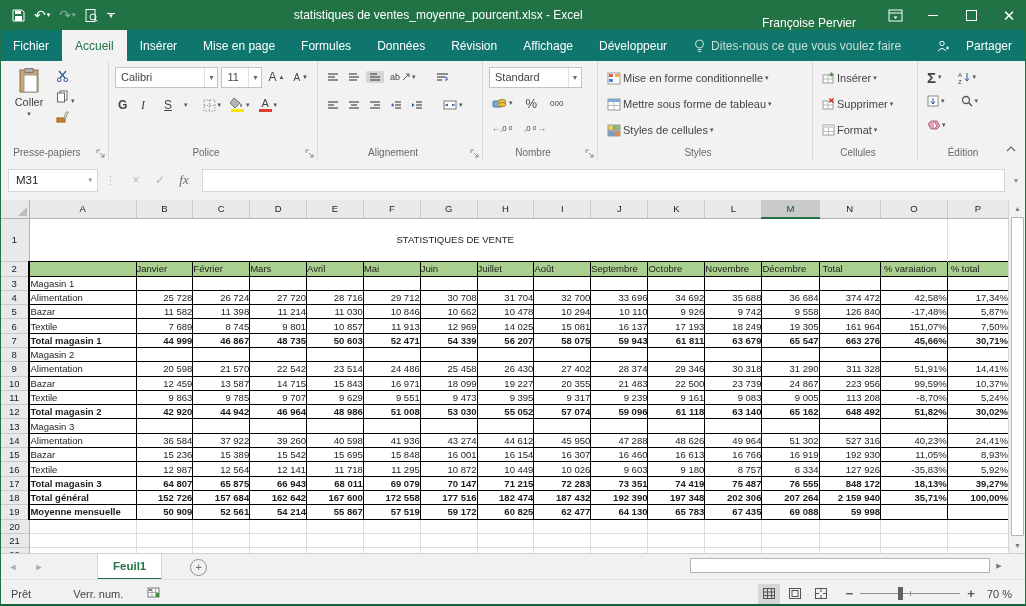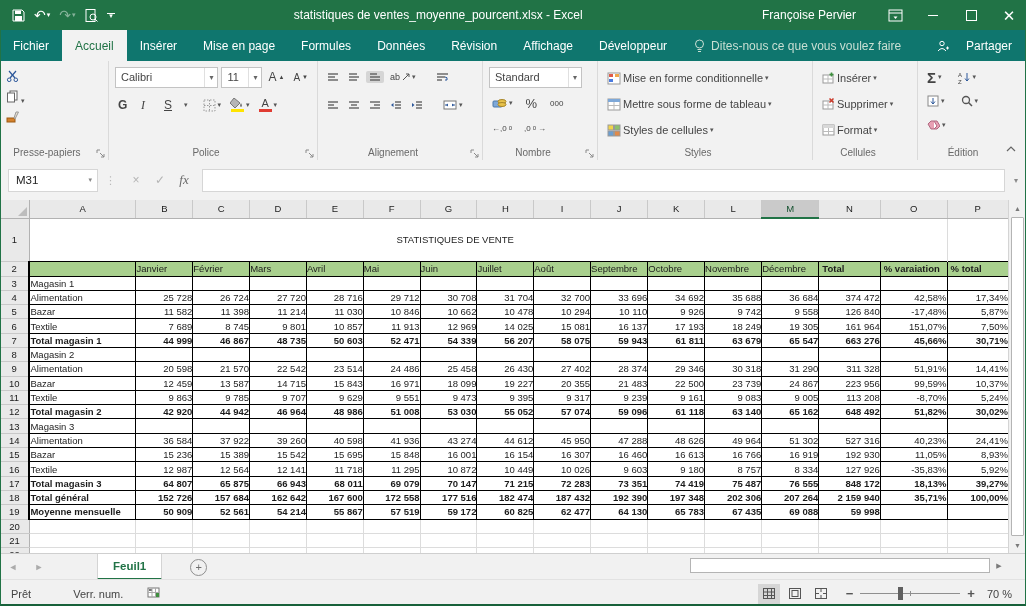--- a/index.html
+++ b/index.html
@@ -7,21 +7,21 @@
        font-family:"Liberation Sans",sans-serif;-webkit-font-smoothing:antialiased;}
   .band{position:absolute;left:0;width:1026px;}
   
   #titlebar{top:0;height:30px;background:#217346;color:#fff;display:flex;align-items:center;font-size:12px;}
   .qat{display:flex;align-items:center;gap:9px;padding-left:12px;}
   .qat .ic{display:inline-flex;align-items:center;color:#fff;}
   .qat .dim{opacity:.45;}
   .mini-caret{font-size:7px;margin-left:1px;}
   .undo-glyph{font-size:14px;line-height:14px;}
   #doc-title{flex:1;text-align:center;white-space:nowrap;}
-  .tb-right{display:flex;align-items:center;gap:4px;}
+  .tb-right{display:flex;align-items:flex-end;gap:4px;}
   #user-name{margin-right:18px;white-space:nowrap;}
   .winbtn{width:34px;height:30px;display:flex;align-items:center;justify-content:center;color:#fff;}
   .min-glyph{display:inline-block;width:10px;border-top:1px solid #fff;}
   .max-glyph{display:inline-block;width:9px;height:9px;border:1px solid #fff;}
   .close-glyph{font-size:15px;line-height:15px;}
   
   #tabbar{top:30px;height:31px;background:#0f766e;display:flex;align-items:stretch;font-size:12px;color:#fff;}
   .mtab{padding:0 13px;display:flex;align-items:center;white-space:nowrap;}
   .mtab.active{background:#f2f2f2;color:#217346;}
   #tellme{margin-left:14px;display:flex;align-items:center;gap:6px;color:#c9dfd3;white-space:nowrap;}
@@ -63,21 +63,21 @@
   .hdr-row td{height:17px;}
   .corner{background:#e9e9e9;border-right:1px solid #b2b2b2;border-bottom:1px solid #b2b2b2;position:relative;}
   .tri{position:absolute;right:2px;bottom:2px;width:0;height:0;border-left:9px solid transparent;border-bottom:9px solid #bdbdbd;}
   .ch{background:#e9e9e9;border-right:1px solid #c9c9c9;border-bottom:1px solid #b2b2b2;text-align:center;font-size:10px;color:#3c3c3c;}
   .ch.sel{background:#cacaca;border-bottom:2px solid #217346;color:#14512f;}
   .rn{background:#e9e9e9;border-right:1px solid #b2b2b2;border-bottom:1px solid #c9c9c9;text-align:center;font-size:9px;color:#3c3c3c;}
   tr.r1{height:43px;} tr.r2{height:15px;} tr.dr{height:14.3px;}
   .title-cell{text-align:center;font-size:15px;color:#000;}
   .tbl{border:1px solid #000;}
   .hdr{background:#a9d08e;}
-  .hdr.c{text-align:left;} .hdr.l{text-align:left;padding-left:3px;font-weight:bold;}
+  .hdr.c{text-align:left;} .hdr.l{text-align:left;padding-left:3px;}
   .lab{padding-left:4px;border-left-width:2px;}
   .r2 td:nth-child(2){border-left-width:2px;}
   .num{text-align:right;padding-right:3px;}
   tr.b td.tbl{font-weight:bold;}
   .g{border-right:1px solid #dcdcdc;border-bottom:1px solid #dcdcdc;}
   .gb0{border-bottom:none;}
   
   #vscroll{position:absolute;right:0;top:0;width:17px;height:353px;background:#f1f1f1;border-left:1px solid #d4d4d4;display:flex;flex-direction:column;}
   .sc-btn{height:16px;display:flex;align-items:center;justify-content:center;color:#7a7a7a;font-size:7px;flex:0 0 auto;}
   #v-thumb{margin:1px 2px;flex:1;background:#fff;border:1px solid #b4b4b4;border-radius:1px;}
@@ -187,20 +187,29 @@
         <line x1="10.5" y1="6.5" x2="10.5" y2="9.5" stroke="#fff"></line>
       </svg>
     <span>Partager</span>
   </span>
 </div>
 
 <div class="band" id="ribbon">
 
   <div class="rgroup" style="width:96px;">
     <div style="display:flex;gap:4px;">
+      <div class="bigbtn">
+        <svg width="22" height="26" viewBox="0 0 22 26">
+            <rect x="2" y="2" width="18" height="22" fill="#c9a671" stroke="#8a6d3f"></rect>
+            <rect x="7" y="0.5" width="8" height="4" fill="#b0b0b0" stroke="#7a7a7a"></rect>
+            <rect x="6" y="7" width="13" height="17" fill="#fff" stroke="#9a9a9a"></rect>
+          </svg>
+        <span>Coller</span>
+          <span class="car7">▾</span>
+      </div>
       <div style="display:flex;flex-direction:column;justify-content:flex-start;gap:6px;padding-top:5px;">
         <span><svg width="13" height="12" viewBox="0 0 13 12">
               <line x1="3" y1="1" x2="9" y2="8" stroke="#2b579a" stroke-width="1.2"></line>
               <line x1="10" y1="1" x2="4" y2="8" stroke="#2b579a" stroke-width="1.2"></line>
               <circle cx="3.2" cy="9.8" r="1.8" fill="none" stroke="#2b579a"></circle>
               <circle cx="9.8" cy="9.8" r="1.8" fill="none" stroke="#2b579a"></circle>
             </svg></span>
         <span><svg width="15" height="13" viewBox="0 0 15 13">
               <rect x="4" y="1" width="7" height="9" fill="#fff" stroke="#666"></rect>
               <rect x="1.5" y="3" width="7" height="9" fill="#fff" stroke="#666"></rect>

